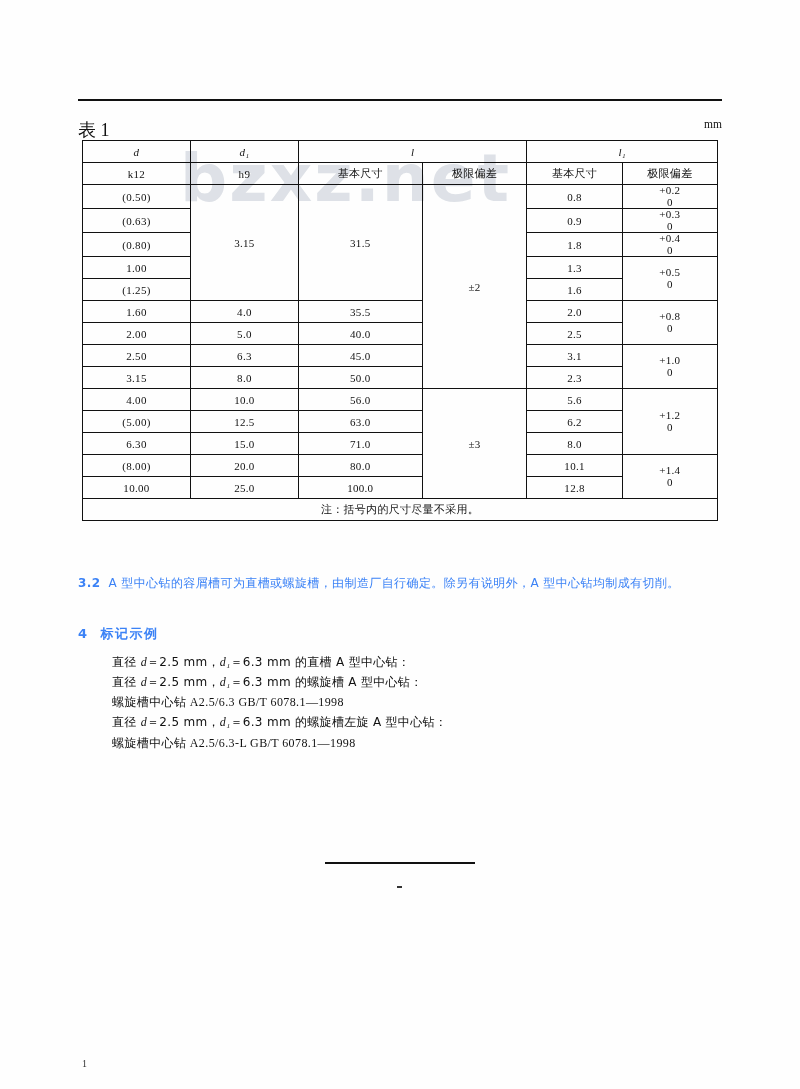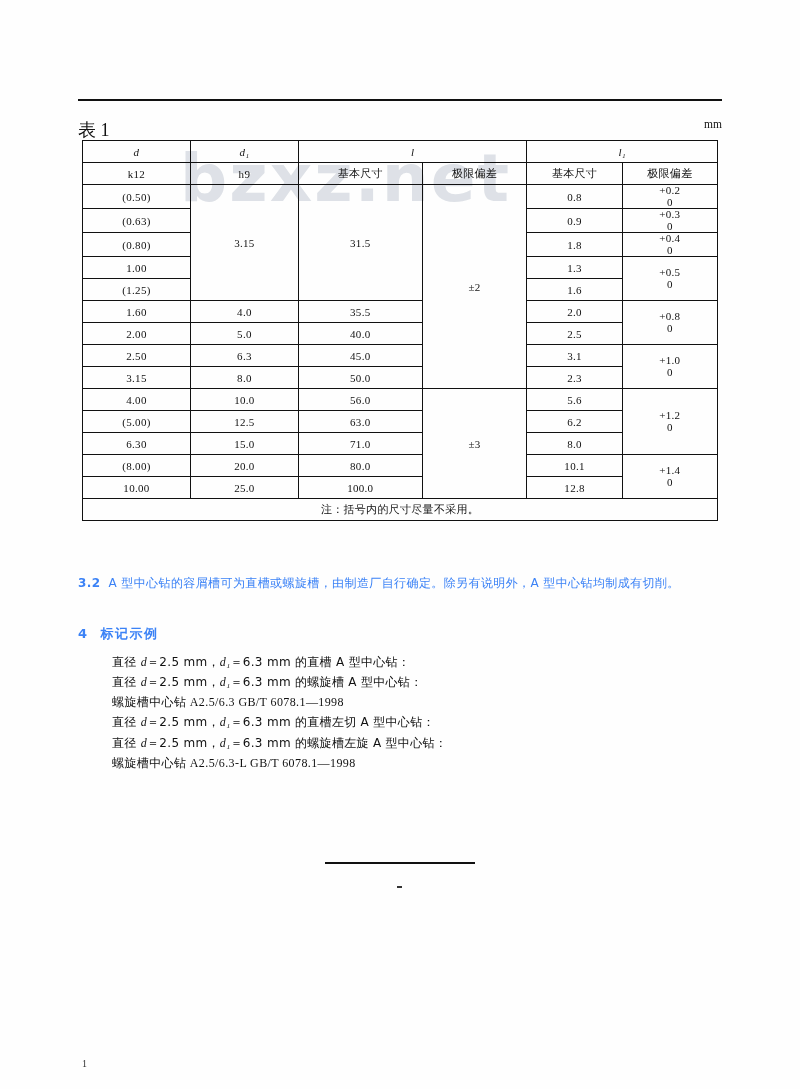--- a/index.html
+++ b/index.html
@@ -377,23 +377,20 @@
   <div class="examples">
     <div class="line">
       <span>直径 </span><i>d</i><span>＝2.5 mm，</span><i>d₁</i><span>＝6.3 mm 的直槽 A 型中心钻：</span>
     </div>
 
     <div class="line">
       <span>直径 </span><i>d</i><span>＝2.5 mm，</span><i>d₁</i><span>＝6.3 mm 的螺旋槽 A 型中心钻：</span>
     </div>
     <div class="line mono">螺旋槽中心钻 A2.5/6.3    GB/T 6078.1—1998</div>
 
-    <div class="line">
-      <span>直径 </span><i>d</i><span>＝2.5 mm，</span><i>d₁</i><span>＝6.3 mm 的直槽左切 A 型中心钻：</span>
-    </div>
 
     <div class="line">
       <span>直径 </span><i>d</i><span>＝2.5 mm，</span><i>d₁</i><span>＝6.3 mm 的螺旋槽左旋 A 型中心钻：</span>
     </div>
     <div class="line mono">螺旋槽中心钻 A2.5/6.3-L    GB/T 6078.1—1998</div>
   </div>
 
   <div class="end-rule"></div>
   <div class="end-dot"></div>
 

